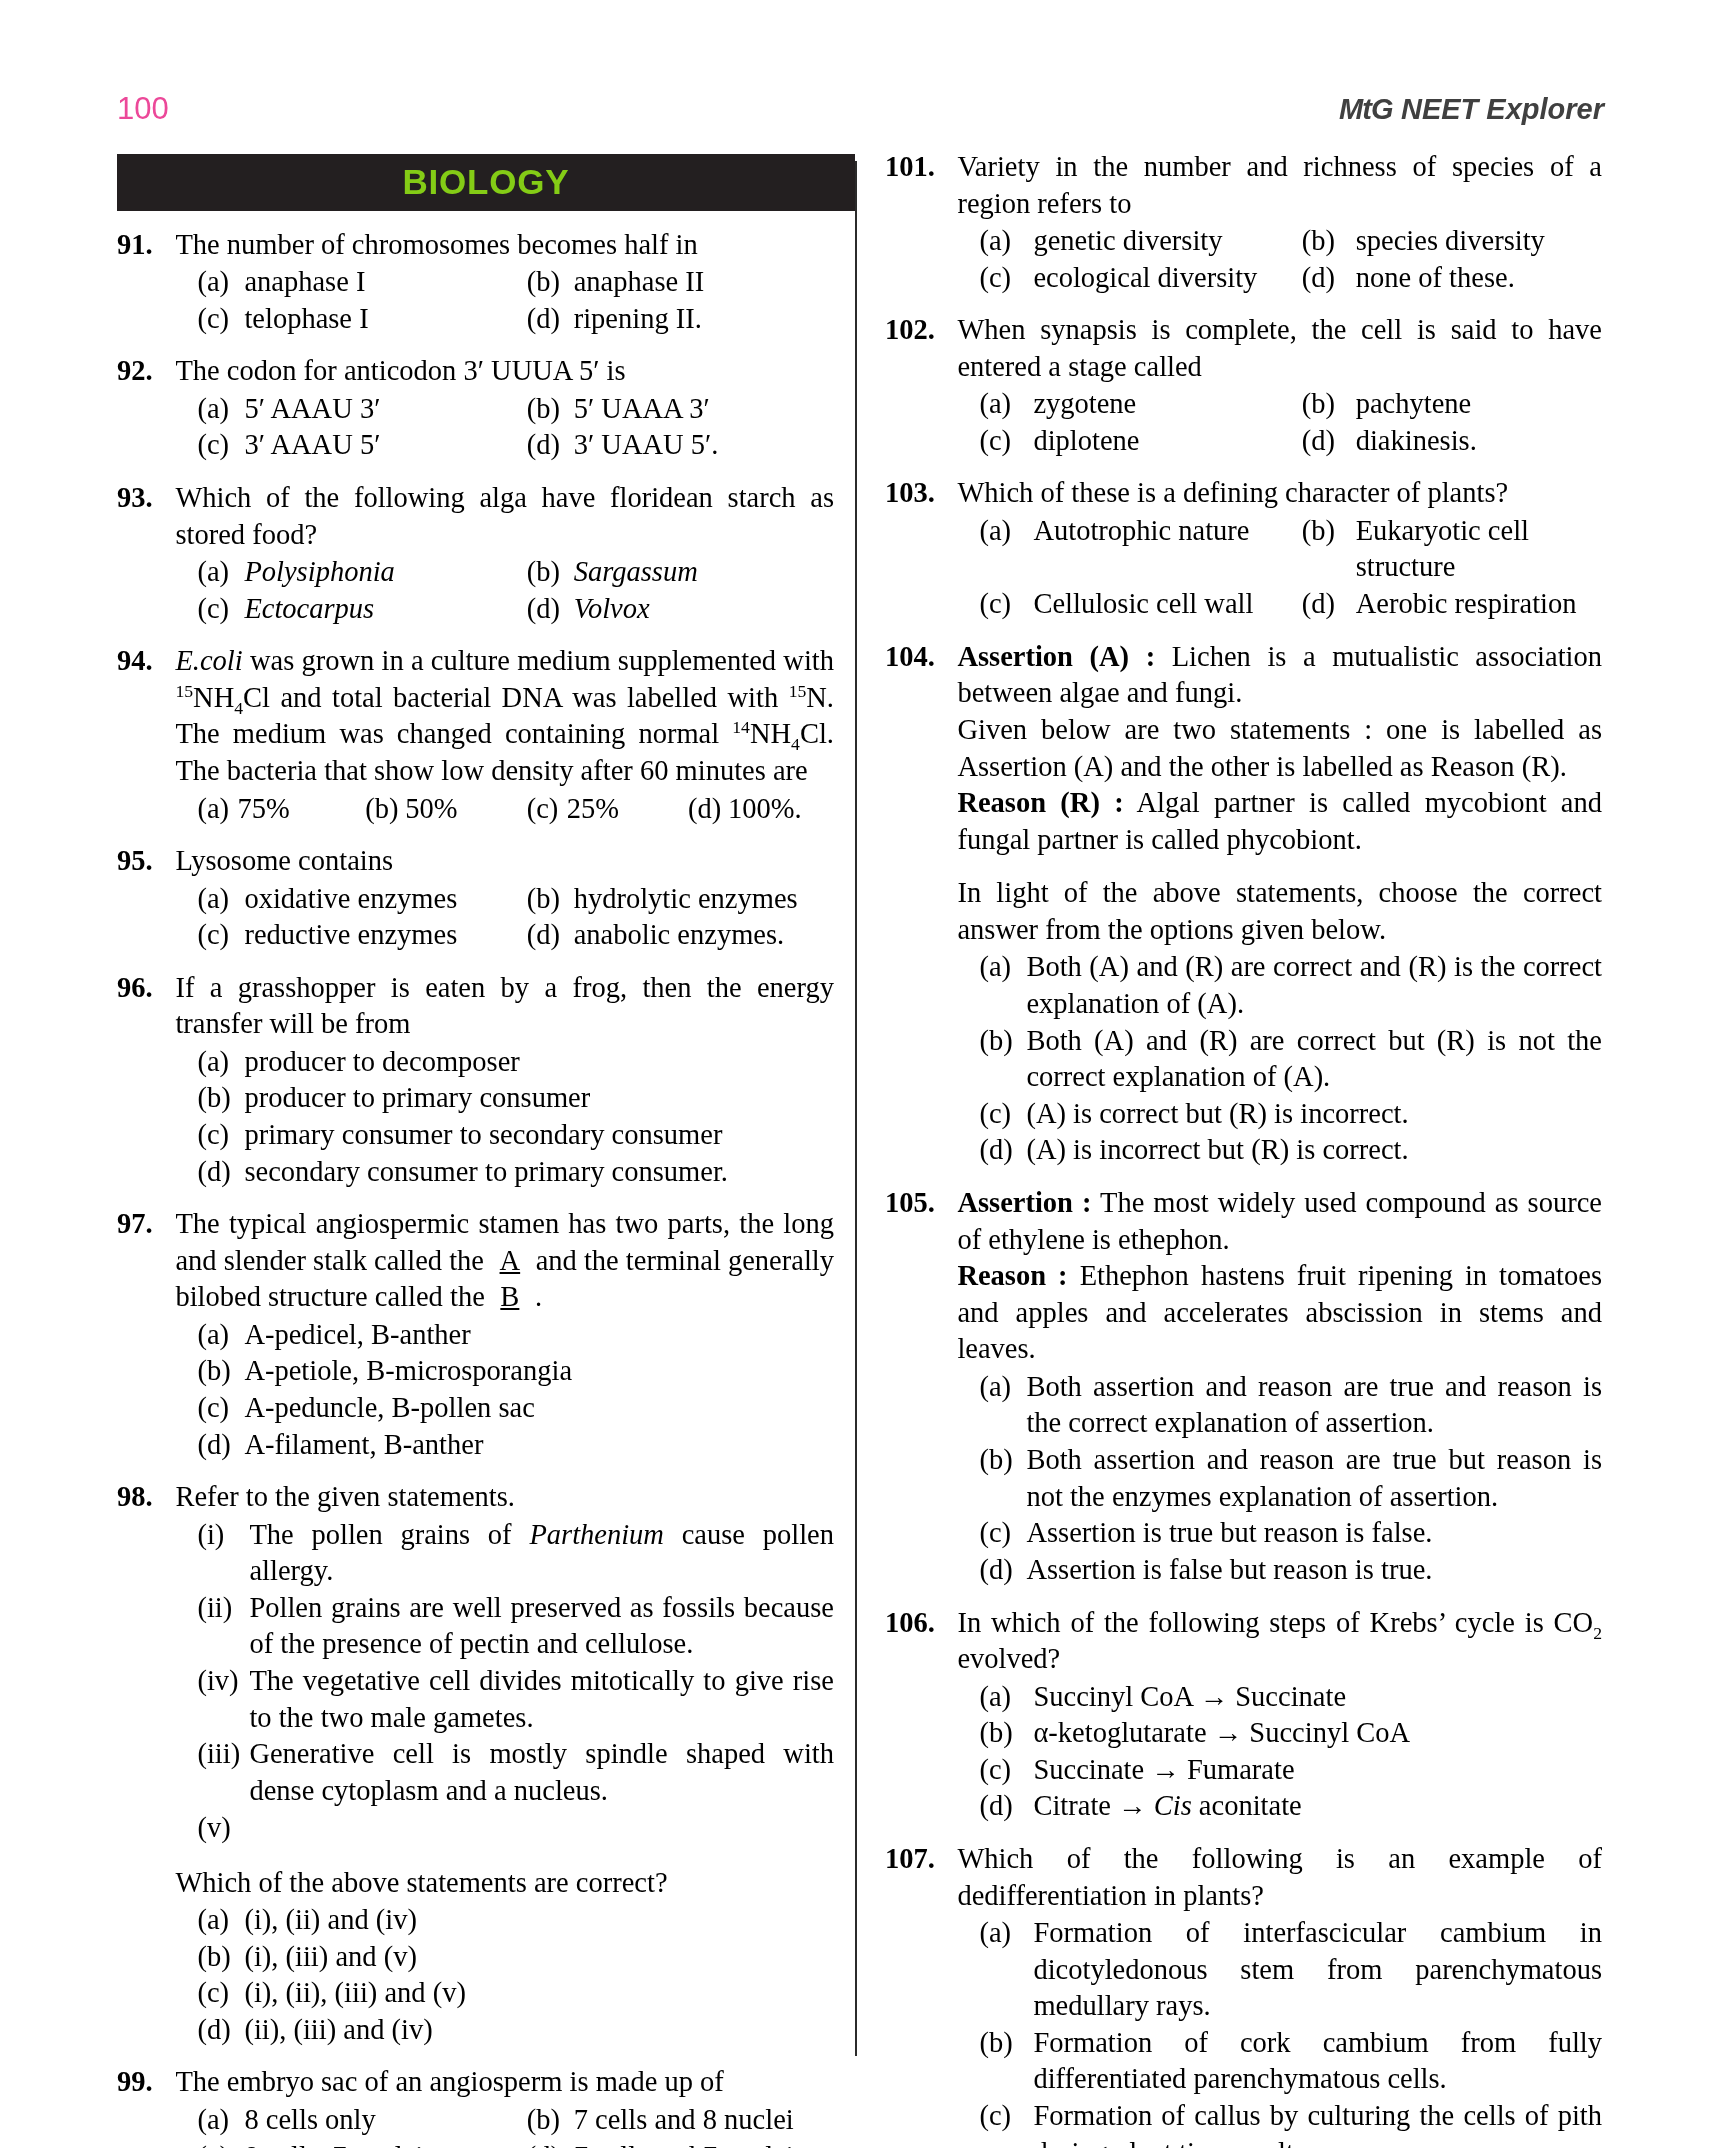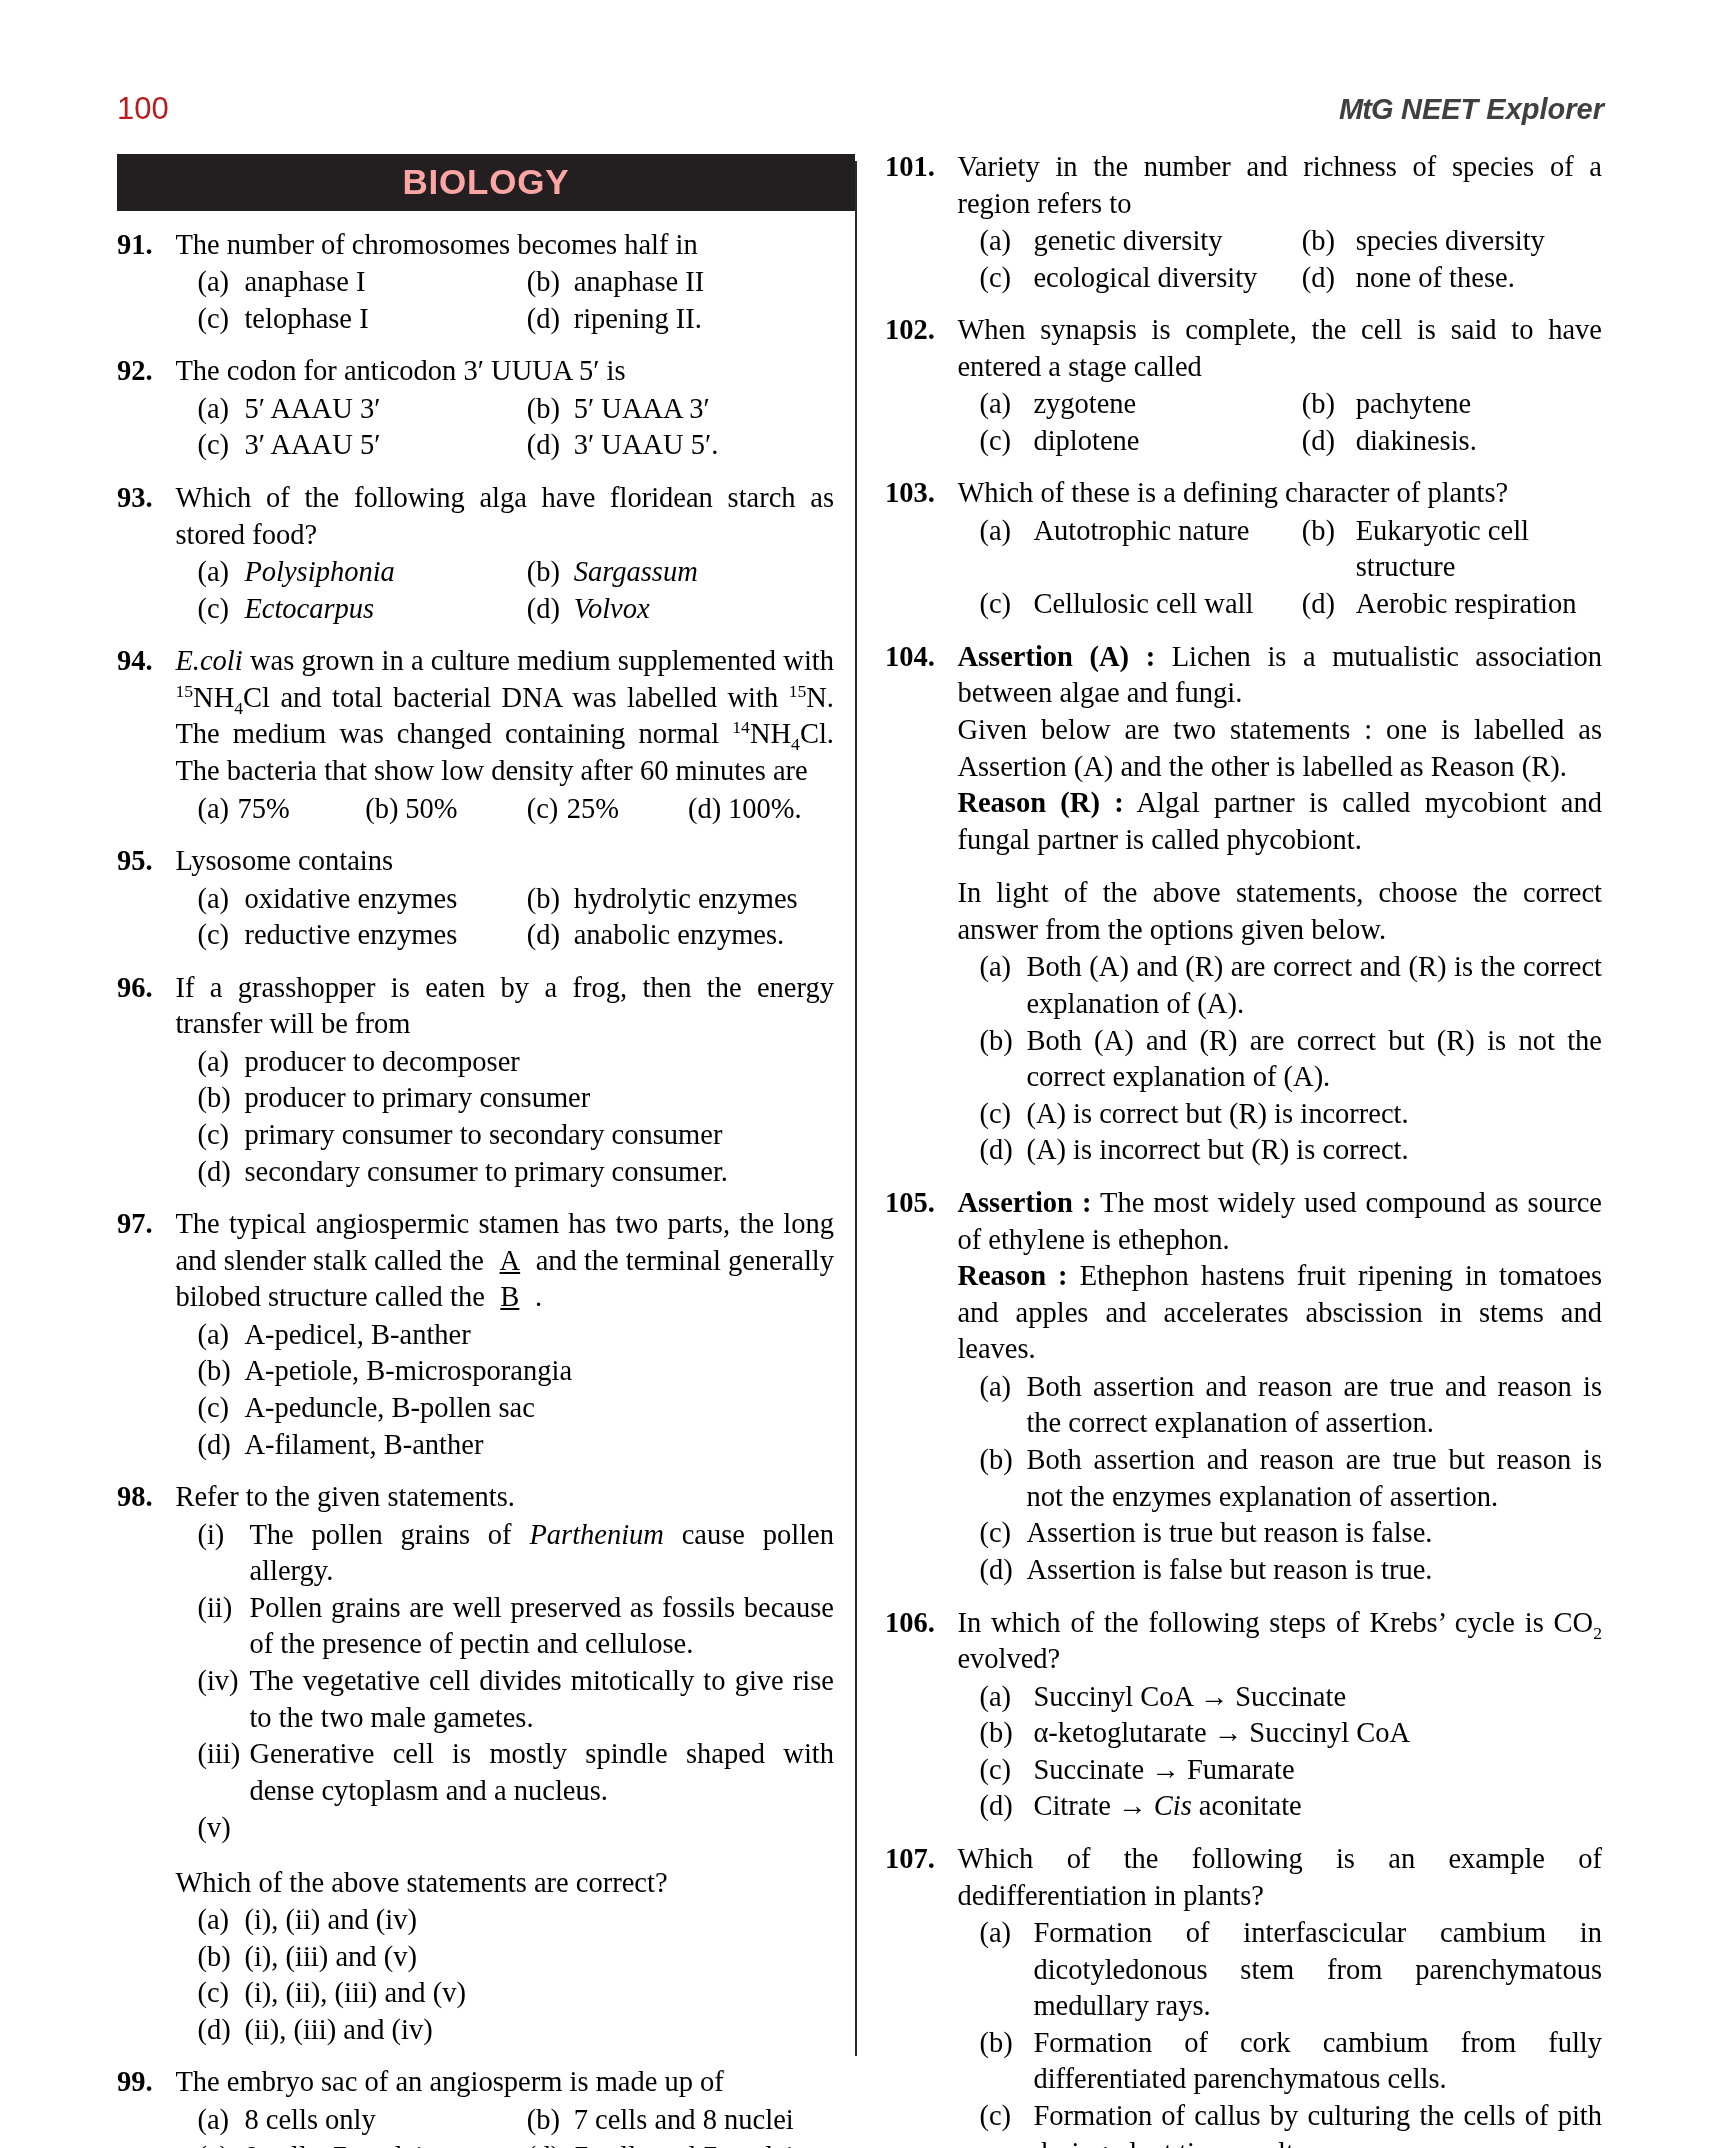--- a/index.html
+++ b/index.html
@@ -31,21 +31,21 @@
     right: 117px;
     height: 39px;
     display: flex;
     align-items: baseline;
     justify-content: space-between;
   }
   .folio {
     font-family: "Liberation Sans", sans-serif;
     font-size: 31px;
     letter-spacing: 0px;
-    color: #b91c1c;
+    color: #ec4899;
   }
   .brand {
     font-family: "Liberation Sans", sans-serif;
     font-size: 29px;
     font-weight: bold;
     font-style: italic;
     color: #404040;
     white-space: nowrap;
   }
   .brand .mtg {
@@ -75,21 +75,21 @@
     top: 11.7px;
     left: 738px;
     width: 1.7px;
     height: 1895px;
     background: #2b2b2b;
   }
 
   
   .section-banner {
     background: #231f20;
-    color: #fca5a5;
+    color: #84cc16;
     text-align: center;
     font-family: "Liberation Sans", sans-serif;
     font-weight: bold;
     font-size: 35px;
     letter-spacing: 0.8px;
     padding: 7.6px 0 9.2px 0;
     margin: 5px 0 3.4px 0;
     width: 738px;
     box-sizing: border-box;
   }

